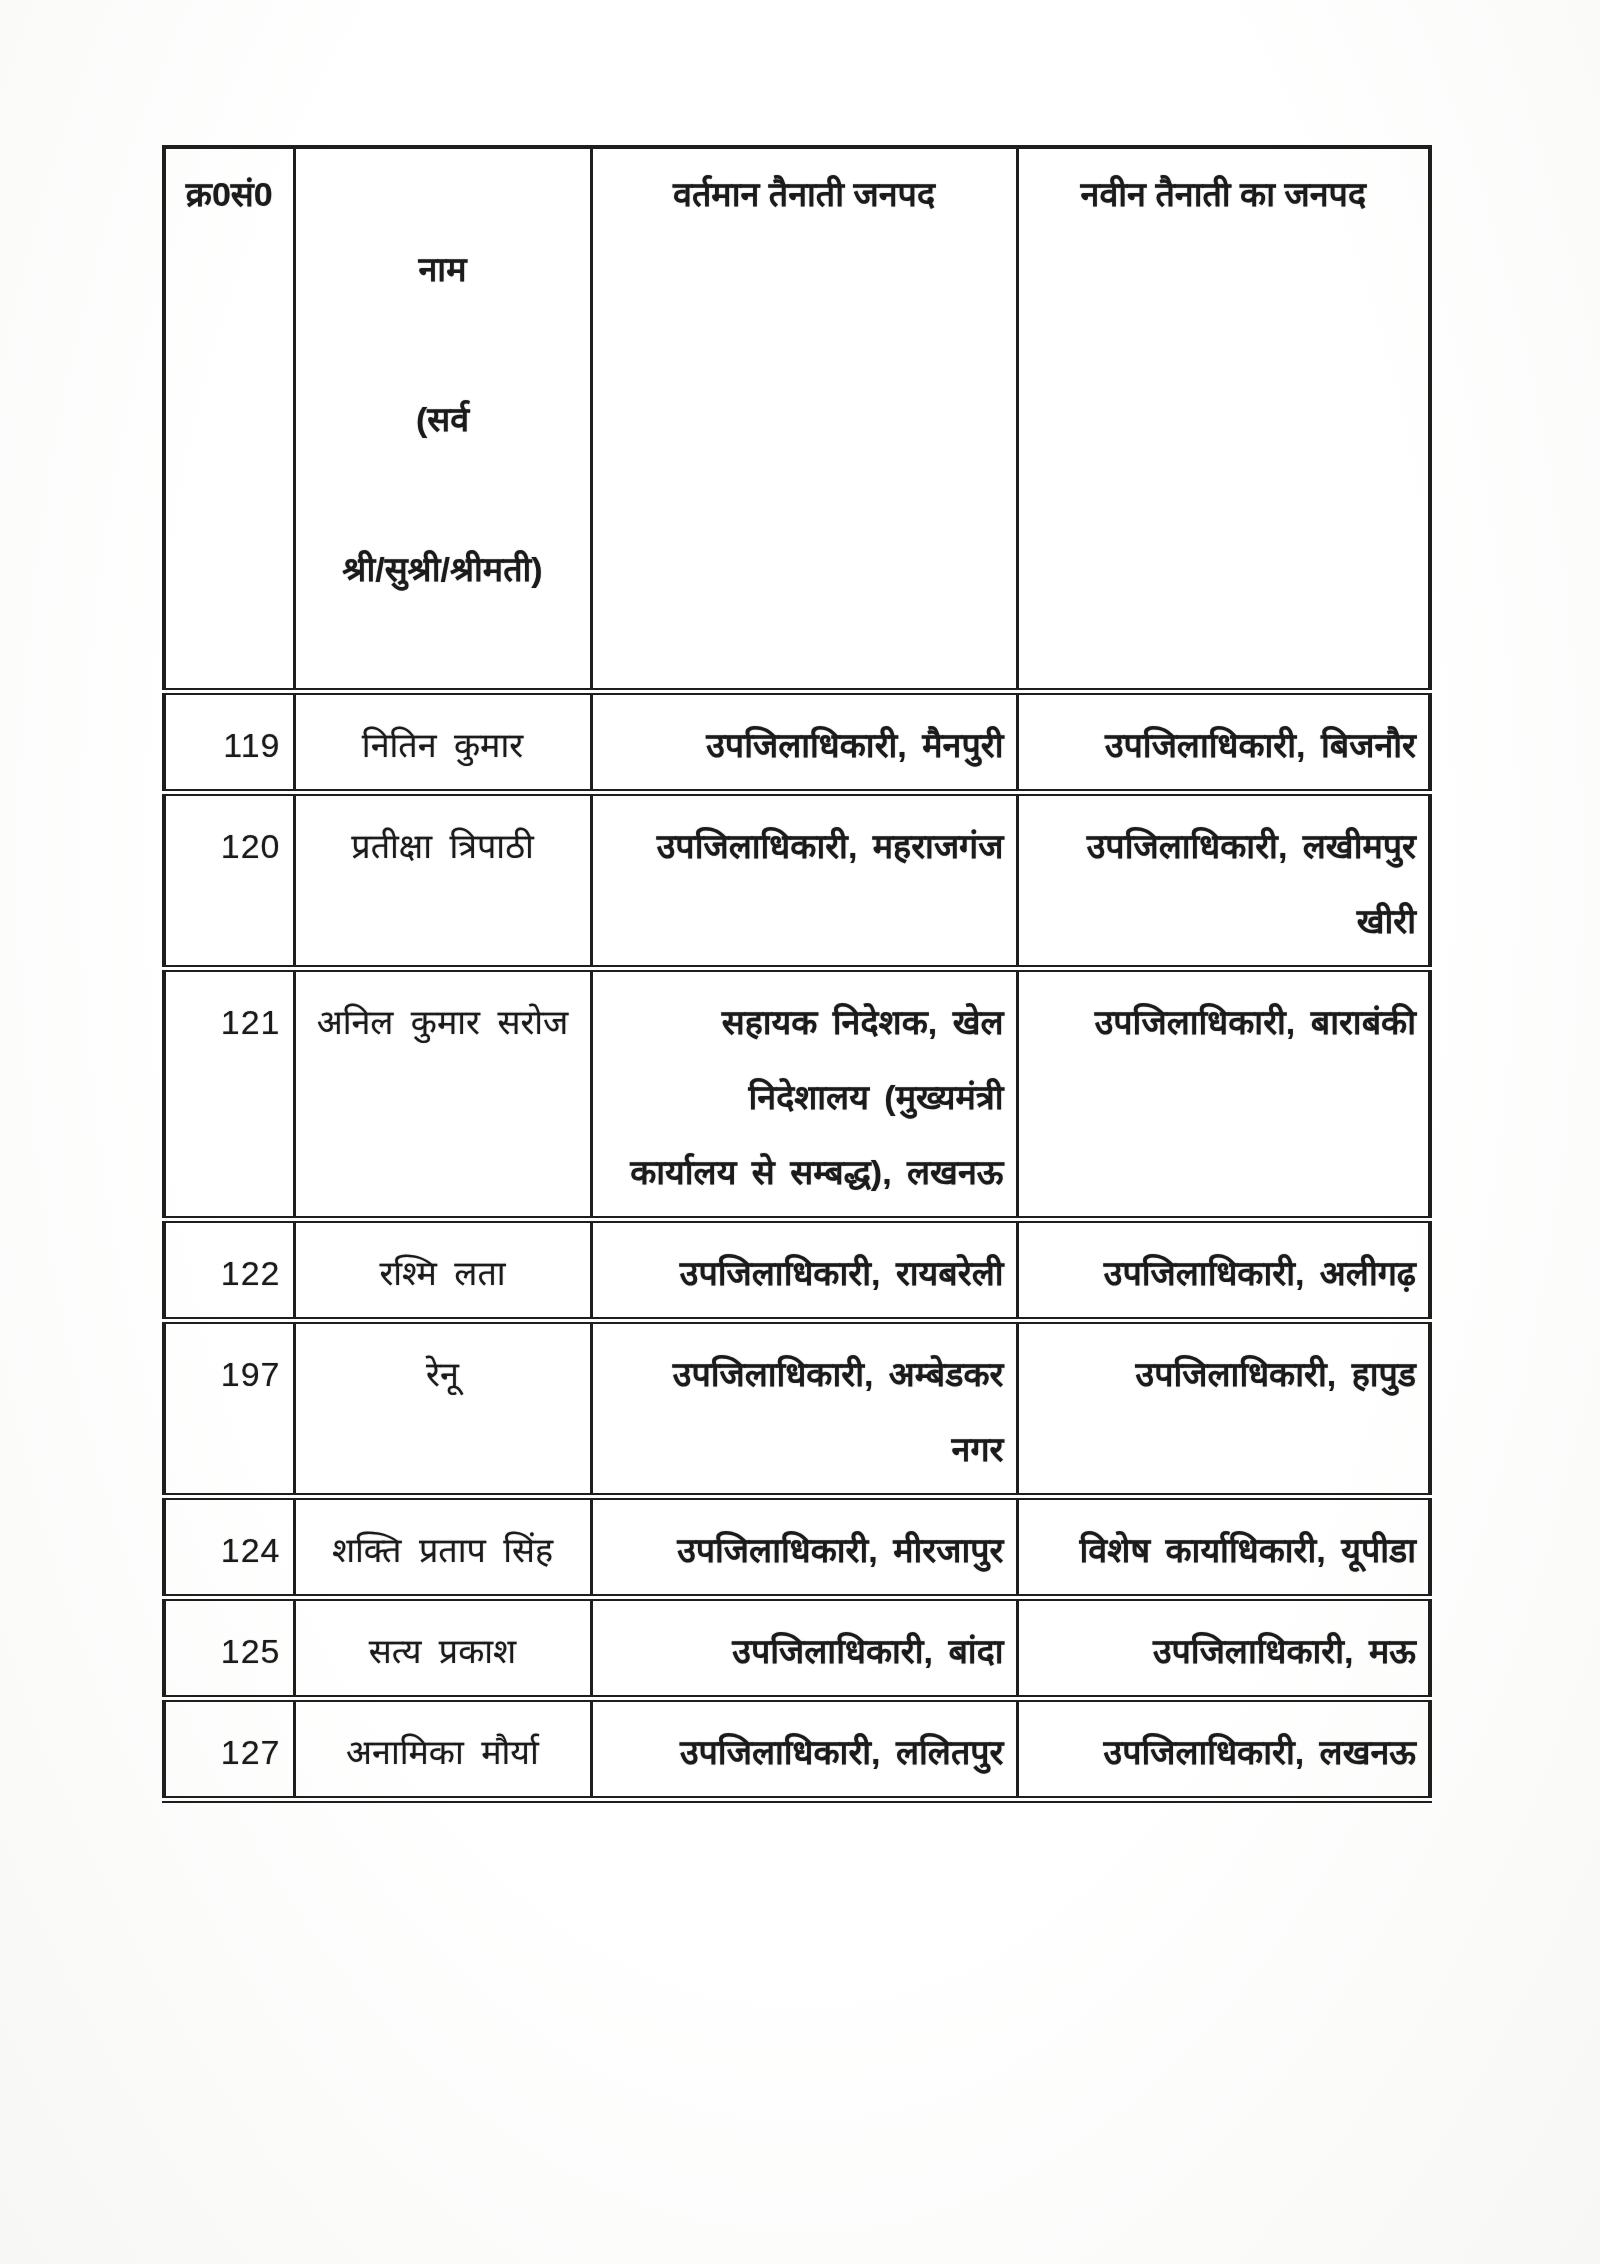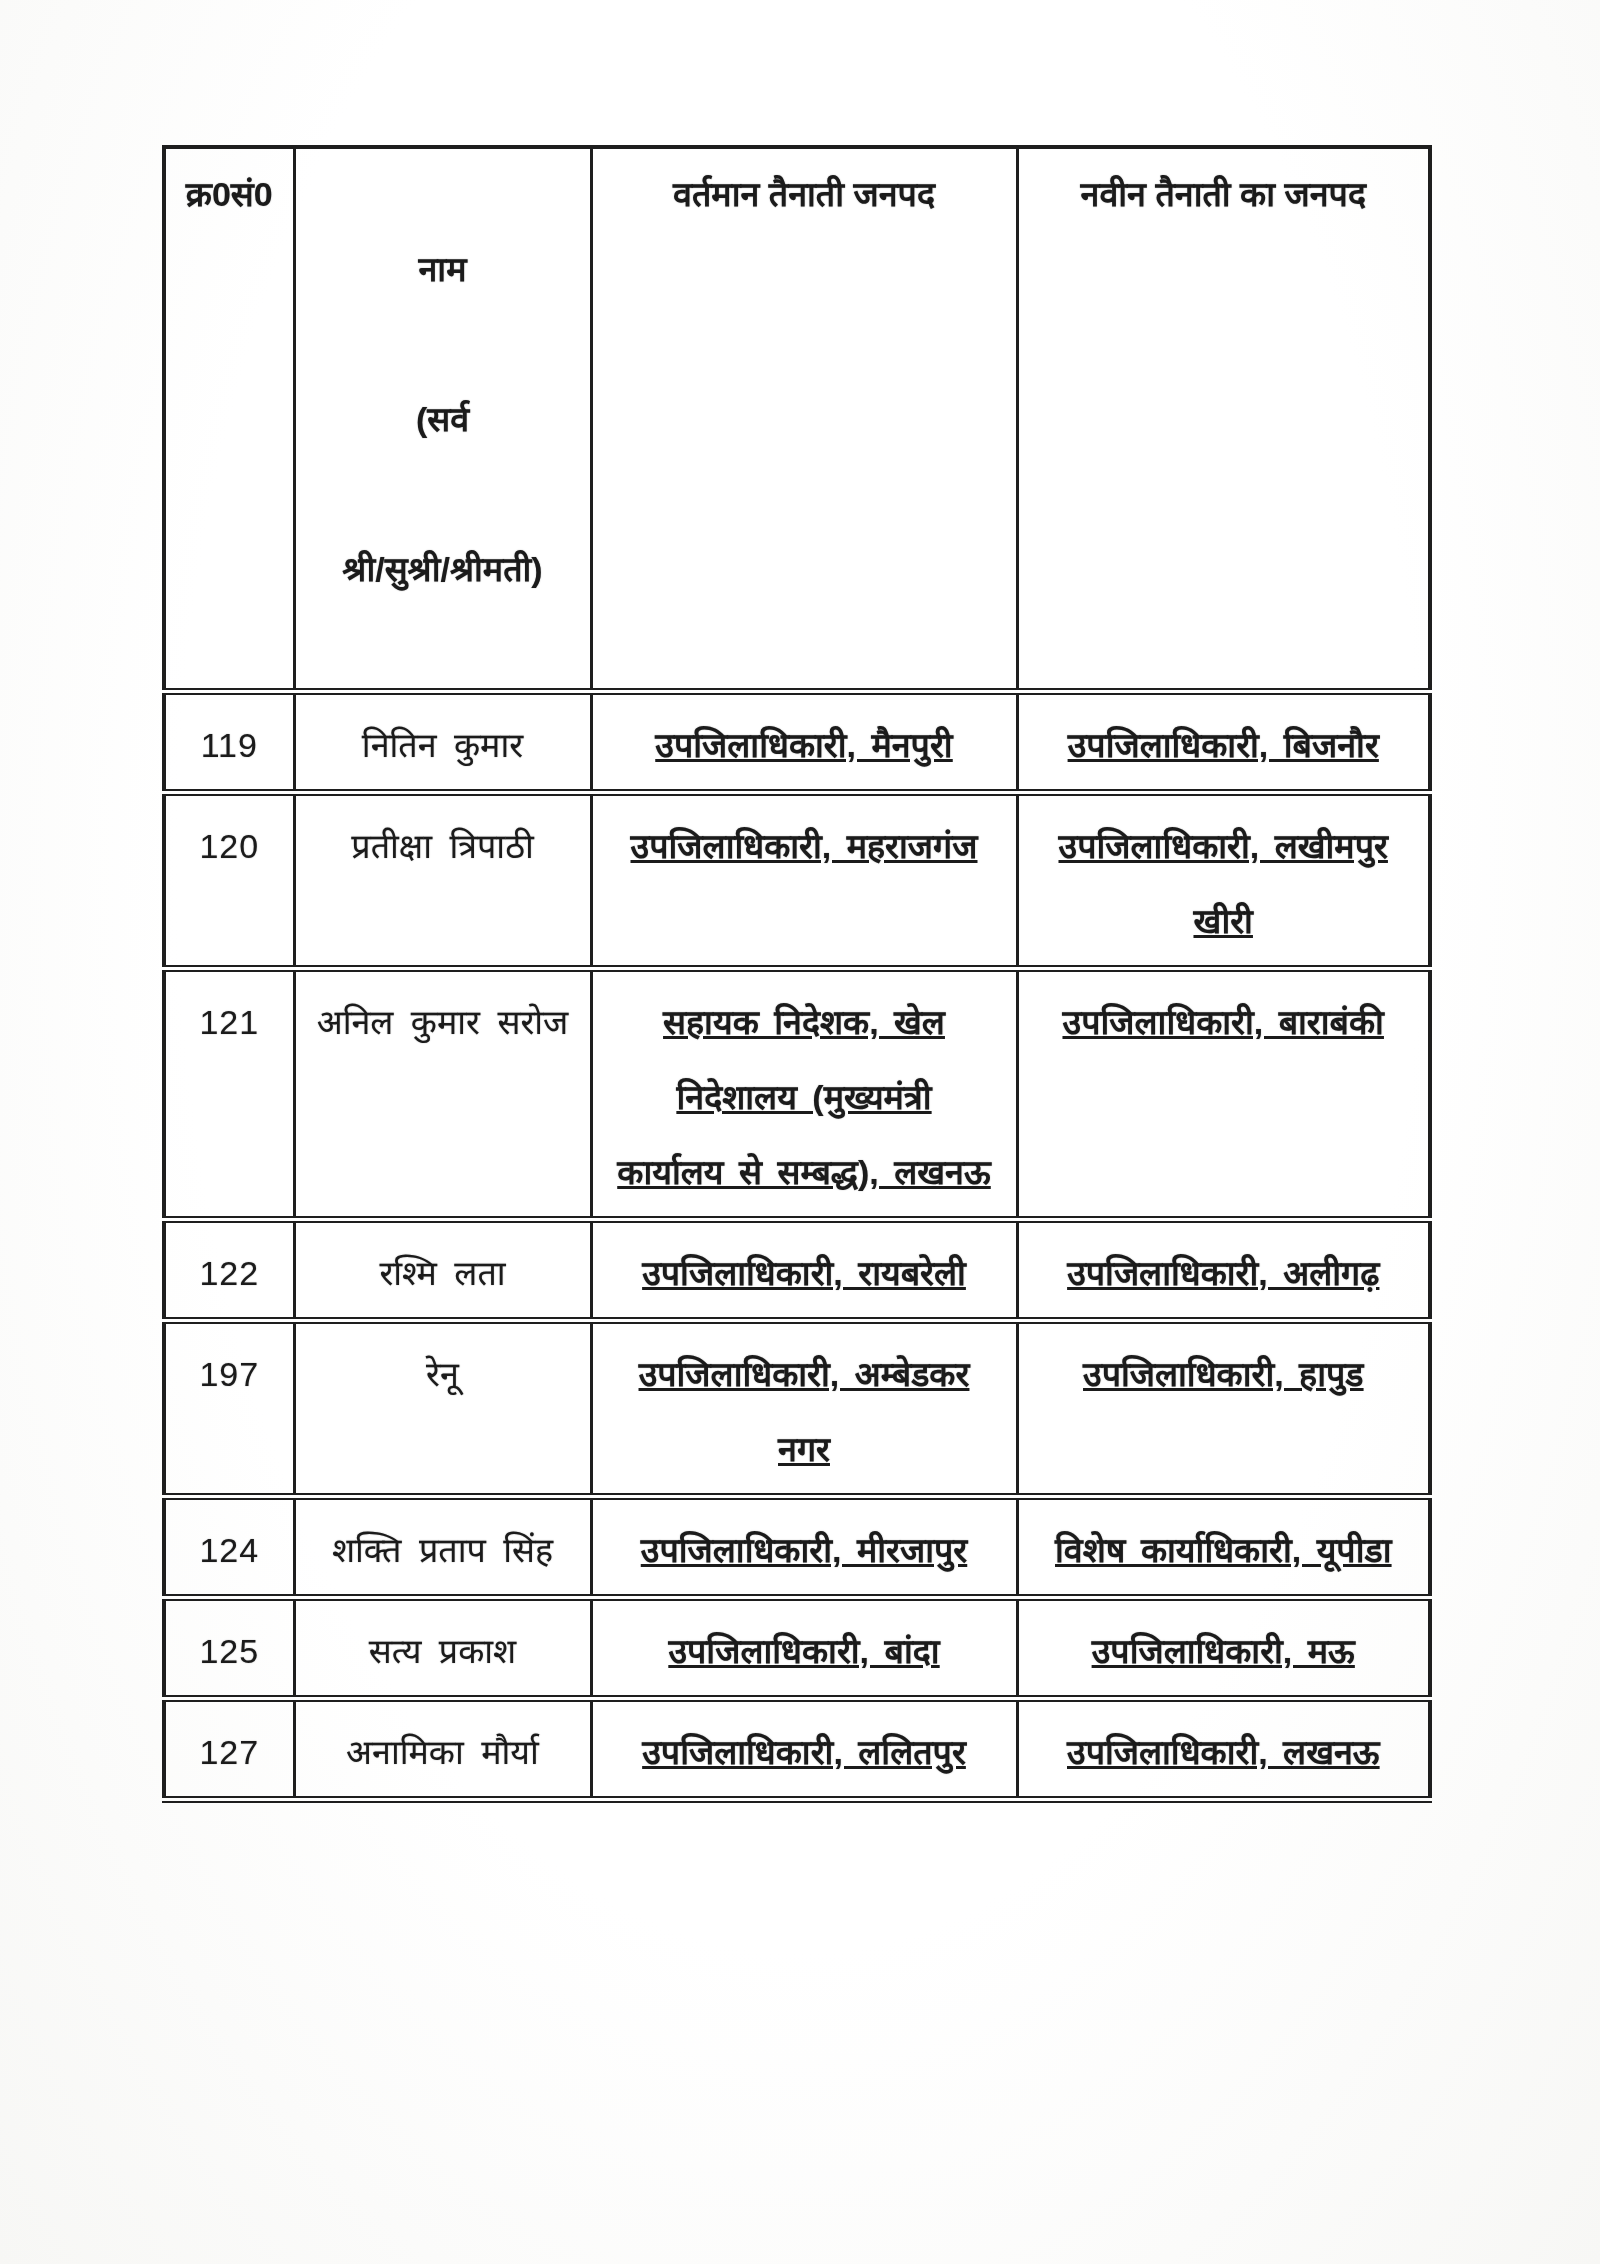--- a/index.html
+++ b/index.html
@@ -47,37 +47,36 @@
   }
   
   .roster thead th {
     font-weight: 700;
     text-align: center;
     padding-top: 8px;
   }
   .hdr-name-line { line-height: 75px; }
   
   .cell-sno {
-    text-align: center;
+    text-align: right;
     padding-right: 16px;
     font-size: 30px;
     font-weight: 400;
     letter-spacing: 1px;
   }
   .cell-name {
     text-align: center;
     padding-left: 16px;
     font-weight: 400;
     word-spacing: 8px;
   }
   .cell-place {
-    text-align: center;
+    text-align: right;
     font-weight: 700;
     word-spacing: 6px;
-    text-decoration: underline;
   }
 </style>
 </head>
 <body>
 
 <div class="page">
   <table class="roster">
     <colgroup>
       <col style="width:130px">
       <col style="width:297px">

